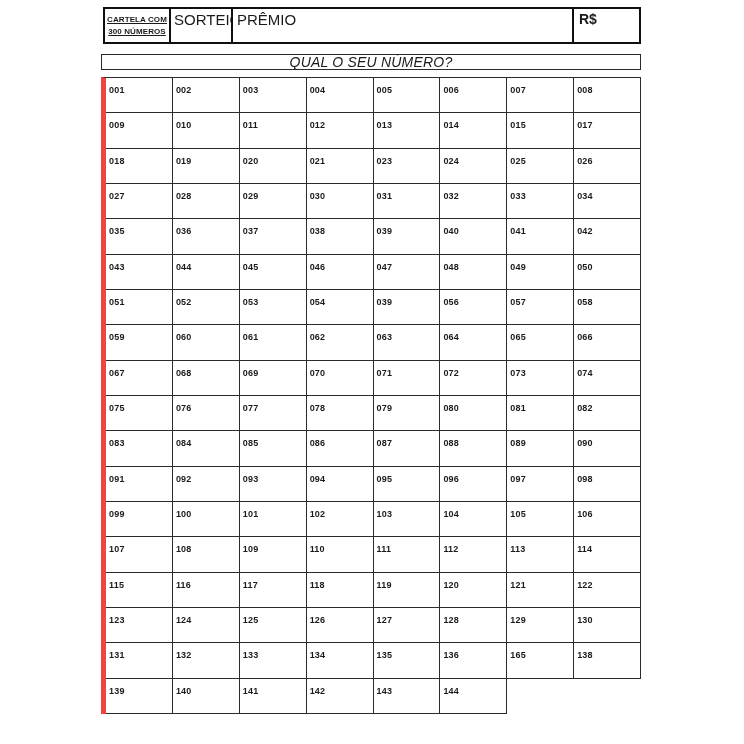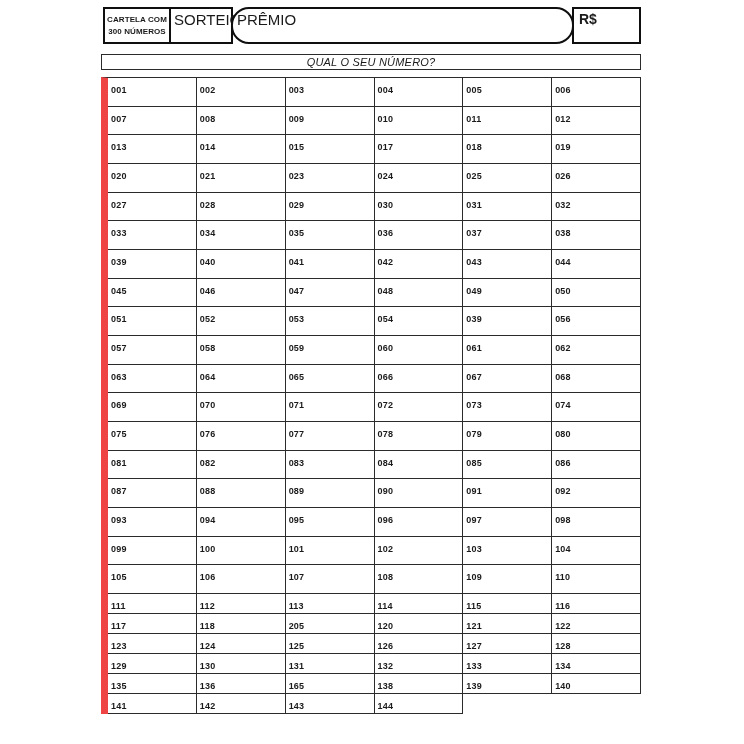--- a/index.html
+++ b/index.html
@@ -27,57 +27,57 @@
   }
   .hbox + .hbox { margin-left: -2px; }
   .cartela-box {
     width: 68px;
     display: flex; flex-direction: column;
     align-items: center; justify-content: center;
     text-align: center;
     font-size: 8px; font-weight: 700;
     line-height: 1.45;
     letter-spacing: 0.1px;
+    text-decoration: underline;
   }
   .sorteio-box {
     width: 64px;
     font-size: 15px; font-weight: 400;
     padding: 2px 3px;
   }
   .premio-box {
     flex: 1;
     font-size: 15px; font-weight: 400;
     padding: 2px 4px;
-    border-radius: 18px;
   }
   .currency-box {
     width: 69px;
     font-size: 14px; font-weight: 700;
     padding: 2px 5px;
   }
   
   .banner {
     margin-top: 10px;
     height: 16px;
     border: 1px solid #2b2b2b;
     display: flex; align-items: center; justify-content: center;
-    font-size: 11px;
+    font-size: 14px;
     font-style: italic;
     letter-spacing: 0.2px;
   }
   
   .number-grid {
     margin-top: 7px;
     width: 540px;
     height: 637px;
     display: grid;
-    grid-template-columns: repeat(6, 1fr);
+    grid-template-columns: repeat(8, 1fr);
     grid-template-rows: repeat(18, 1fr);
     border-top: 1px solid #2b2b2b;
-    border-left: 7px solid #ef4444;
+    border-left: 5px solid #ef4444;
   }
   .cell {
     border-right: 1px solid #2b2b2b;
     border-bottom: 1px solid #2b2b2b;
     padding: 1px 0 0 3px;
   }
   .cell-num {
     font-size: 9px;
     font-weight: 700;
     letter-spacing: 0.2px;
@@ -218,21 +218,21 @@
       <div class="cell"><span class="cell-num">109</span></div>
       <div class="cell"><span class="cell-num">110</span></div>
       <div class="cell"><span class="cell-num">111</span></div>
       <div class="cell"><span class="cell-num">112</span></div>
       <div class="cell"><span class="cell-num">113</span></div>
       <div class="cell"><span class="cell-num">114</span></div>
       <div class="cell"><span class="cell-num">115</span></div>
       <div class="cell"><span class="cell-num">116</span></div>
       <div class="cell"><span class="cell-num">117</span></div>
       <div class="cell"><span class="cell-num">118</span></div>
-      <div class="cell"><span class="cell-num">205</span></div>
+      <div class="cell"><span class="cell-num">119</span></div>
       <div class="cell"><span class="cell-num">120</span></div>
       <div class="cell"><span class="cell-num">121</span></div>
       <div class="cell"><span class="cell-num">122</span></div>
       <div class="cell"><span class="cell-num">123</span></div>
       <div class="cell"><span class="cell-num">124</span></div>
       <div class="cell"><span class="cell-num">125</span></div>
       <div class="cell"><span class="cell-num">126</span></div>
       <div class="cell"><span class="cell-num">127</span></div>
       <div class="cell"><span class="cell-num">128</span></div>
       <div class="cell"><span class="cell-num">129</span></div>

